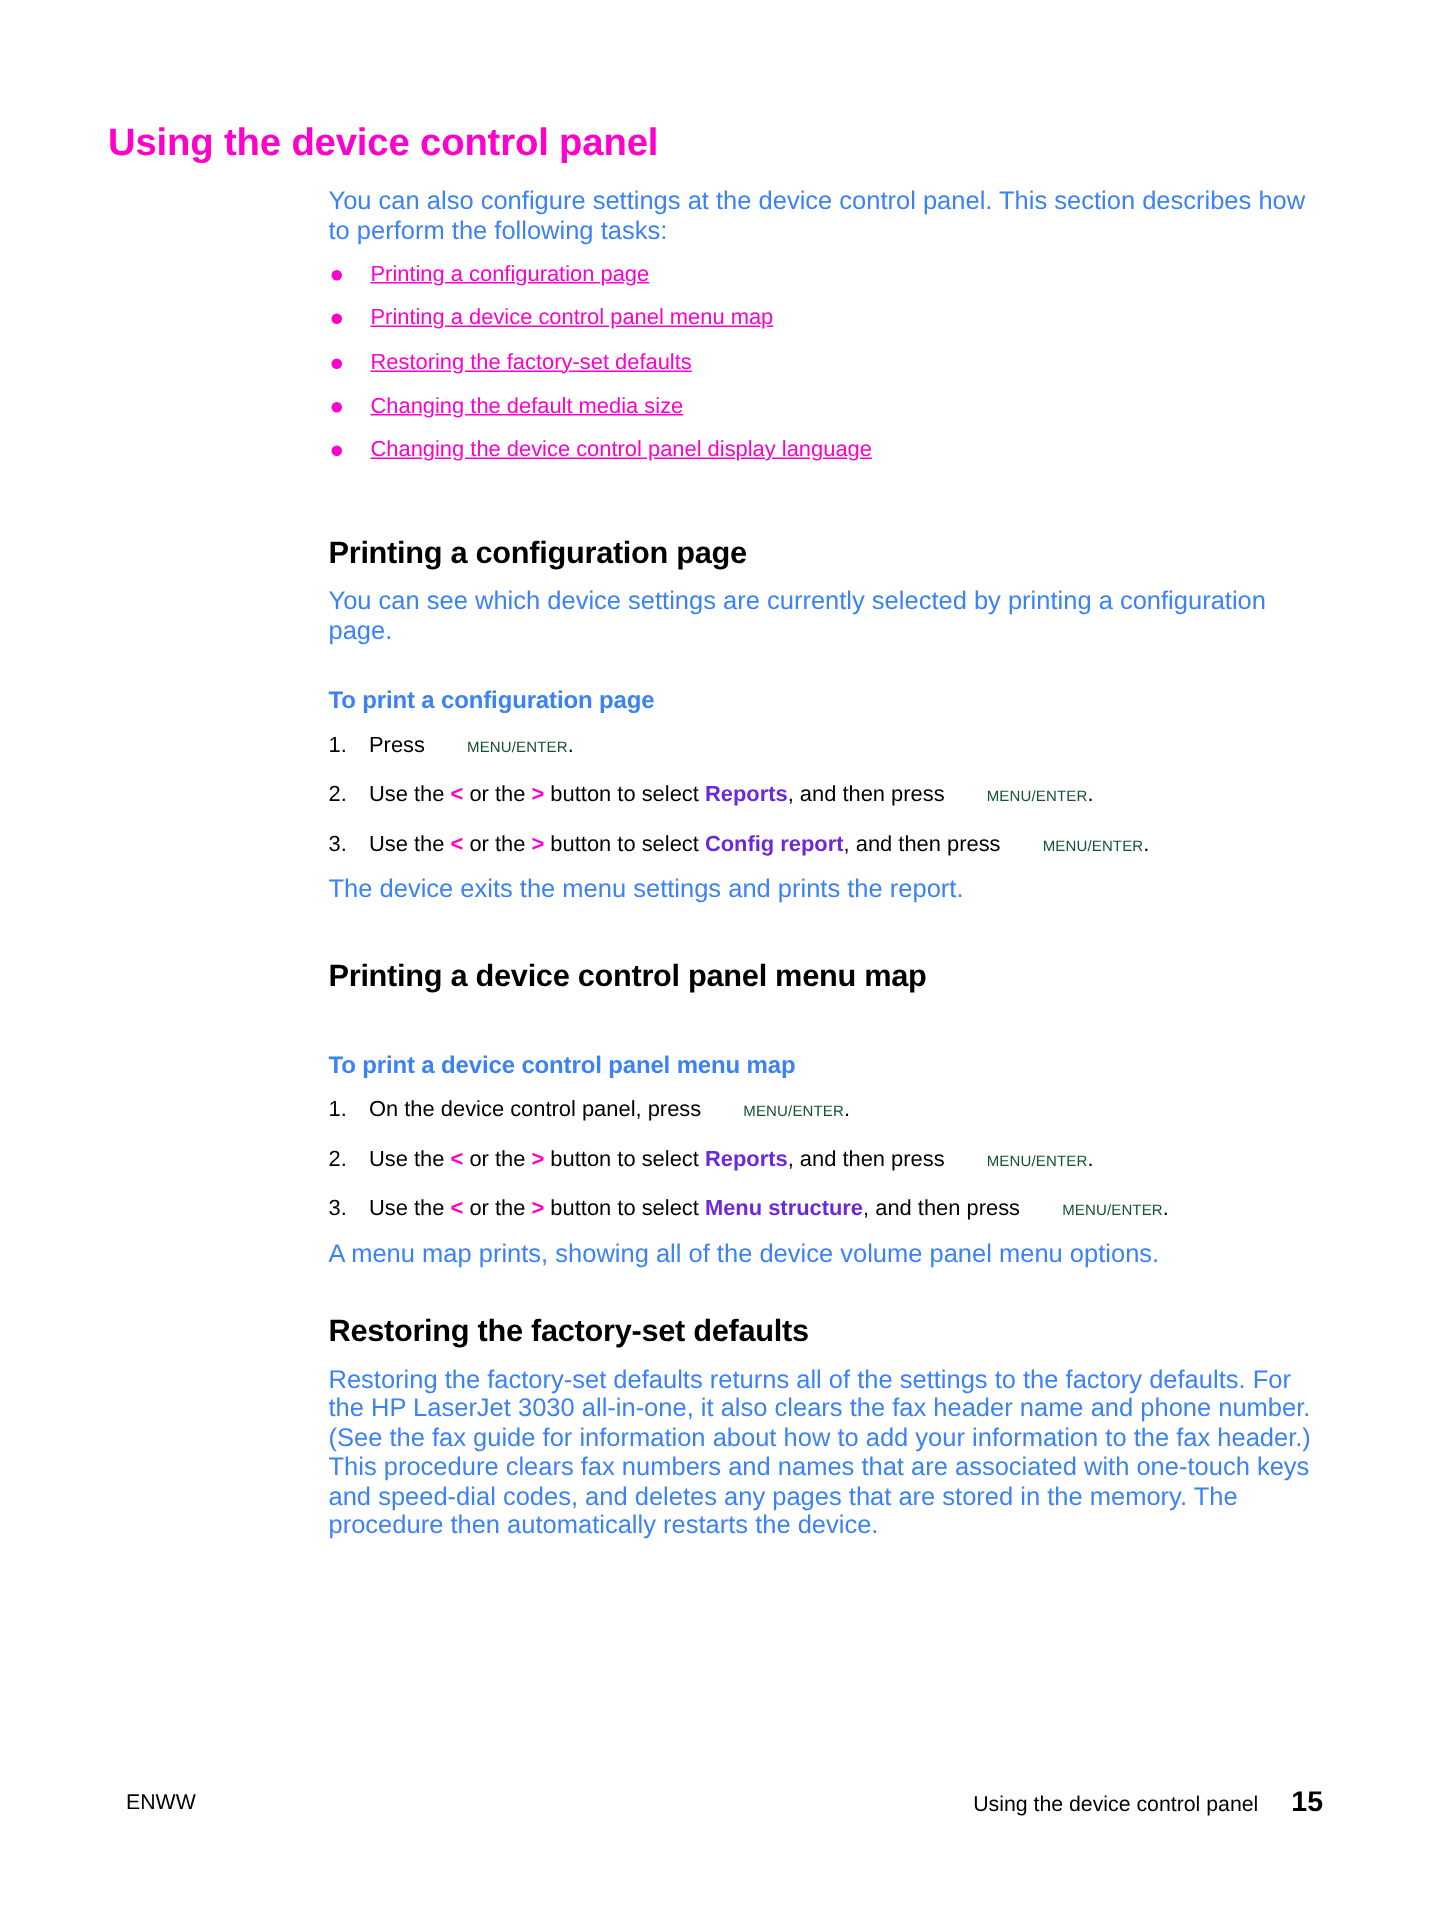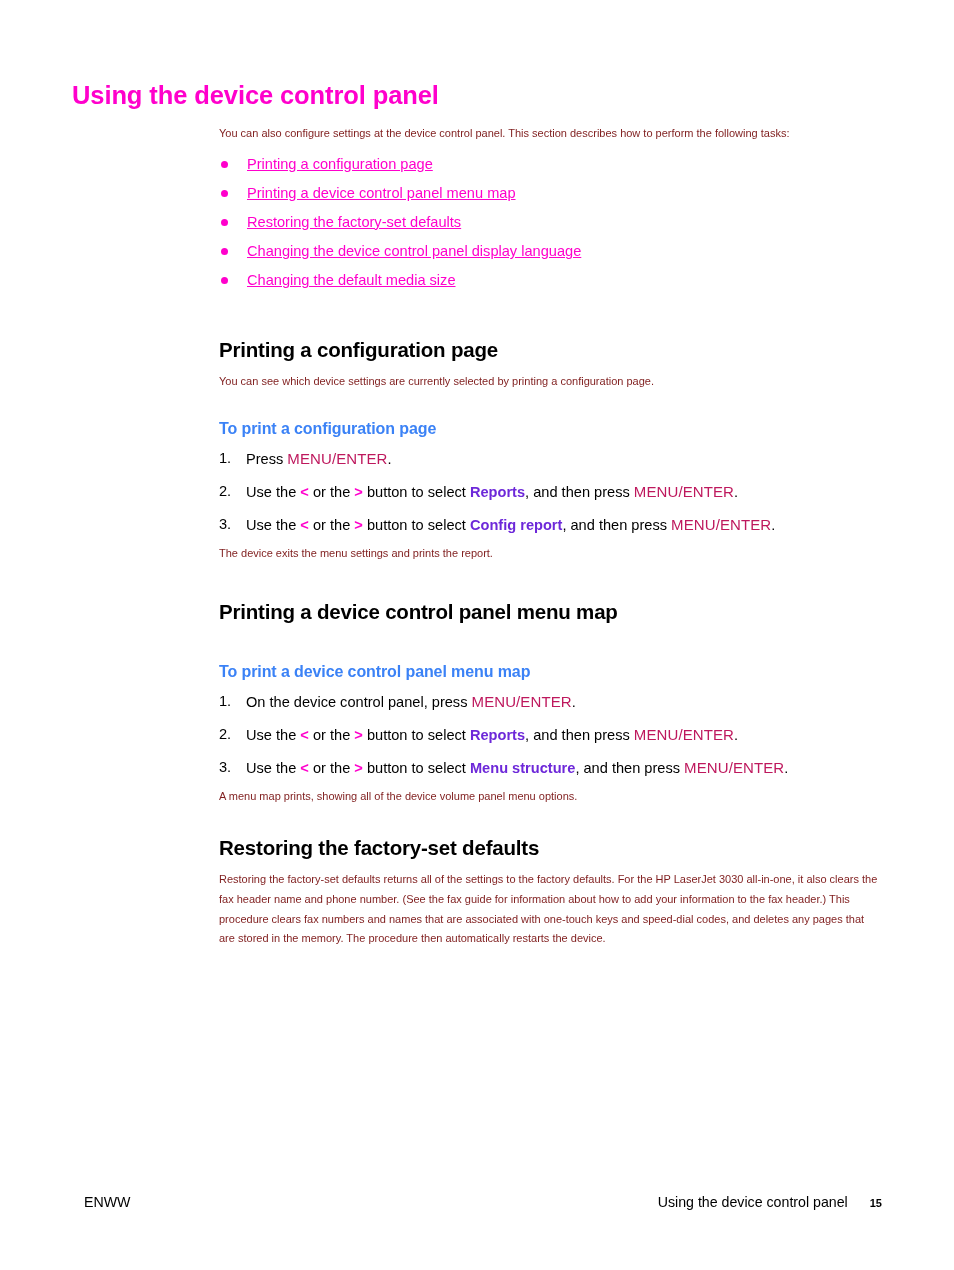--- a/index.html
+++ b/index.html
@@ -41,23 +41,23 @@
   
   .content {
     position: absolute;
     left: 219px;
     top: 124px;
     width: 664px;
   }
 
   p.body {
     margin: 0 0 0 0;
-    font-size: 11px;
+    font-size: 17px;
     line-height: 19.6px;
-    color: #7f1d1d;
+    color: #3b82f6;
   }
 
   
   ul.link-list {
     list-style: none;
     margin: 12px 0 0 0;
     padding: 0;
   }
   ul.link-list li {
     position: relative;
@@ -124,24 +124,25 @@
   ol.steps li:last-child { margin-bottom: 0; }
   ol.steps li .num {
     position: absolute;
     left: 0;
     top: 0;
     font-size: 14.6px;
   }
 
   
   .key {
-    color: #be185d;
+    color: #14532d;
     font-variant: small-caps;
-    font-size: 15px;
+    font-size: 10px;
     letter-spacing: 0.1px;
+    margin-left: 24px;
   }
   .arrow {
     color: #ff00cc;
     font-weight: bold;
   }
   .ui-bold {
     font-weight: bold;
     color: #6d28d9;
   }
 
@@ -162,21 +163,21 @@
   }
   .footer .right {
     position: absolute;
     right: 0;
     top: 0;
     white-space: nowrap;
   }
   .footer .right .folio {
     font-weight: bold;
     margin-left: 22px;
-    font-size: 11px;
+    font-size: 19px;
   }
 </style>
 </head>
 <body>
 
 <div class="page">
 
   <h1 class="chapter-title">Using the device control panel</h1>
 
   <div class="content">
@@ -191,25 +192,25 @@
       <li>
         <span class="bullet"></span>
         <a class="xref" href="#">Printing a device control panel menu map</a>
       </li>
       <li>
         <span class="bullet"></span>
         <a class="xref" href="#">Restoring the factory-set defaults</a>
       </li>
       <li>
         <span class="bullet"></span>
+        <a class="xref" href="#">Changing the default media size</a>
+      </li>
+      <li>
+        <span class="bullet"></span>
         <a class="xref" href="#">Changing the device control panel display language</a>
-      </li>
-      <li>
-        <span class="bullet"></span>
-        <a class="xref" href="#">Changing the default media size</a>
       </li>
     </ul>
 
     <div class="sec-gap-lg"></div>
 
     <h2 class="section-title">Printing a configuration page</h2>
     <div class="gap-after-h2"></div>
     <p class="body">You can see which device settings are currently selected by printing a configuration page.</p>
     <div class="gap-after-p"></div>
 

